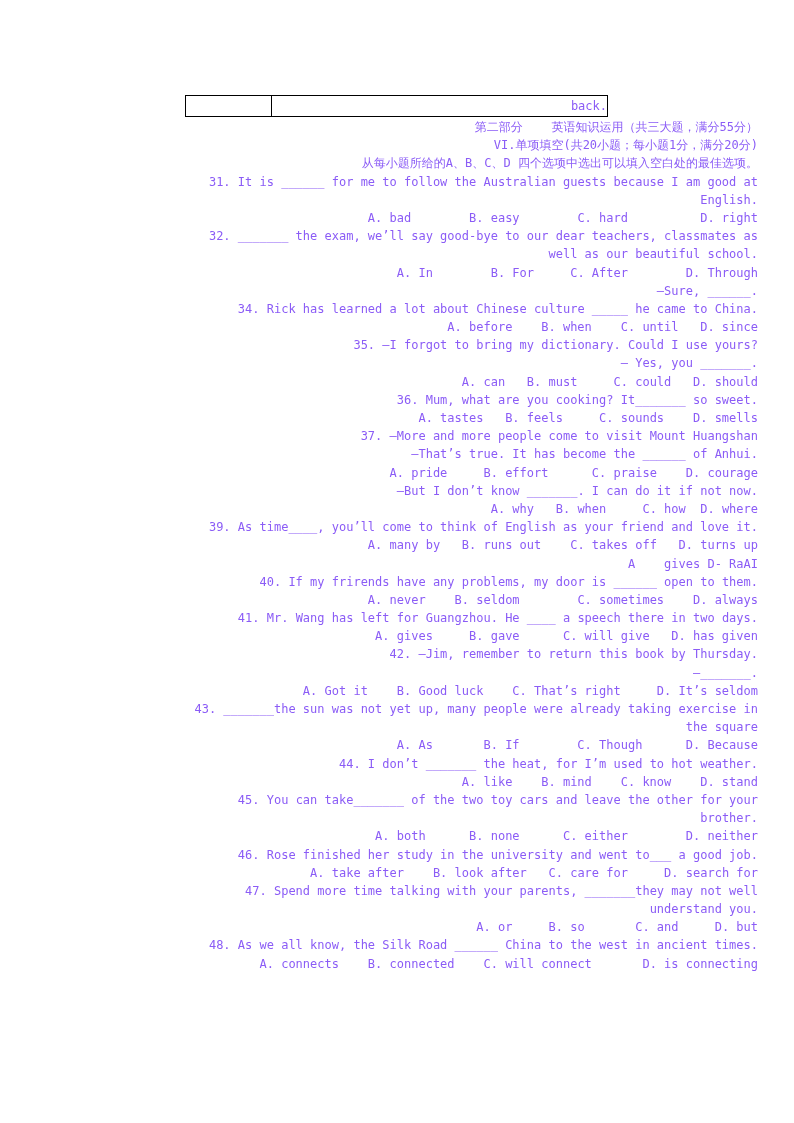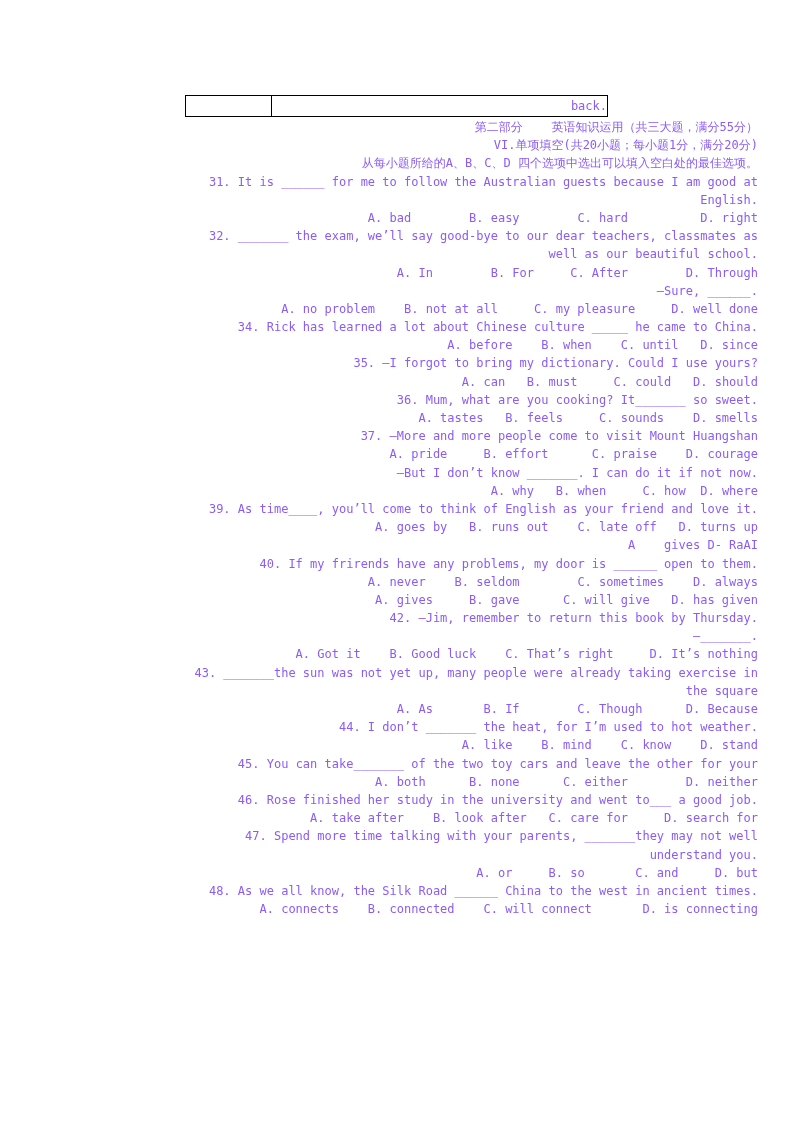--- a/index.html
+++ b/index.html
@@ -70,46 +70,49 @@
       <div class="line">           第二部分    英语知识运用（共三大题，满分55分）</div>
       <div class="line">VI.单项填空(共20小题；每小题1分，满分20分)</div>
       <div class="line">    从每小题所给的A、B、C、D 四个选项中选出可以填入空白处的最佳选项。</div>
       <div class="line">31. It is ______ for me to follow the Australian guests because I am good at</div>
       <div class="line">English.</div>
       <div class="line">    A. bad        B. easy        C. hard          D. right</div>
       <div class="line">32. _______ the exam, we’ll say good-bye to our dear teachers, classmates as</div>
       <div class="line">well as our beautiful school.</div>
       <div class="line">  A. In        B. For     C. After        D. Through</div>
       <div class="line">  —Sure, ______.</div>
-      <div class="line">    A. no problem    B. not at all     C. my pleasure     D. well done</div>
       <div class="line">34. Rick has learned a lot about Chinese culture _____ he came to China.</div>
       <div class="line">A. before    B. when    C. until   D. since</div>
       <div class="line">35. —I forgot to bring my dictionary. Could I use yours?</div>
+      <div class="line">— Yes, you _______.</div>
       <div class="line">    A. can   B. must     C. could   D. should</div>
       <div class="line">36. Mum, what are you cooking? It_______ so sweet.</div>
       <div class="line">A. tastes   B. feels     C. sounds    D. smells</div>
       <div class="line">37. —More and more people come to visit Mount Huangshan</div>
+      <div class="line">  —That’s true. It has become the ______ of Anhui.</div>
       <div class="line">  A. pride     B. effort      C. praise    D. courage</div>
       <div class="line">—But I don’t know _______. I can do it if not now.</div>
       <div class="line">   A. why   B. when     C. how  D. where</div>
       <div class="line">39. As time____, you’ll come to think of English as your friend and love it.</div>
-      <div class="line">    A. goes by   B. runs out    C. late off   D. turns up</div>
+      <div class="line">    A. many by   B. runs out    C. takes off   D. turns up</div>
       <div class="line">A    gives D- RaAI</div>
       <div class="line">40. If my frirends have any problems, my door is ______ open to them.</div>
       <div class="line">    A. never    B. seldom        C. sometimes    D. always</div>
+      <div class="line">41. Mr. Wang has left for Guangzhou. He ____ a speech there in two days.</div>
       <div class="line">  A. gives     B. gave      C. will give   D. has given</div>
       <div class="line">42. —Jim, remember to return this book by Thursday.</div>
       <div class="line">  —_______.</div>
-      <div class="line">    A. Got it    B. Good luck    C. That’s right     D. It’s nothing</div>
+      <div class="line">    A. Got it    B. Good luck    C. That’s right     D. It’s seldom</div>
       <div class="line">43. _______the sun was not yet up, many people were already taking exercise in</div>
       <div class="line">the square</div>
       <div class="line">    A. As       B. If        C. Though      D. Because</div>
       <div class="line">44. I don’t _______ the heat, for I’m used to hot weather.</div>
       <div class="line">  A. like    B. mind    C. know    D. stand</div>
       <div class="line">45. You can take_______ of the two toy cars and leave the other for your</div>
+      <div class="line">brother.</div>
       <div class="line">  A. both      B. none      C. either        D. neither</div>
       <div class="line">46. Rose finished her study in the university and went to___ a good job.</div>
       <div class="line">  A. take after    B. look after   C. care for     D. search for</div>
       <div class="line">47. Spend more time talking with your parents, _______they may not well</div>
       <div class="line">understand you.</div>
       <div class="line">      A. or     B. so       C. and     D. but</div>
       <div class="line">48. As we all know, the Silk Road ______ China to the west in ancient times.</div>
       <div class="line">  A. connects    B. connected    C. will connect       D. is connecting</div>
     </div>
 

